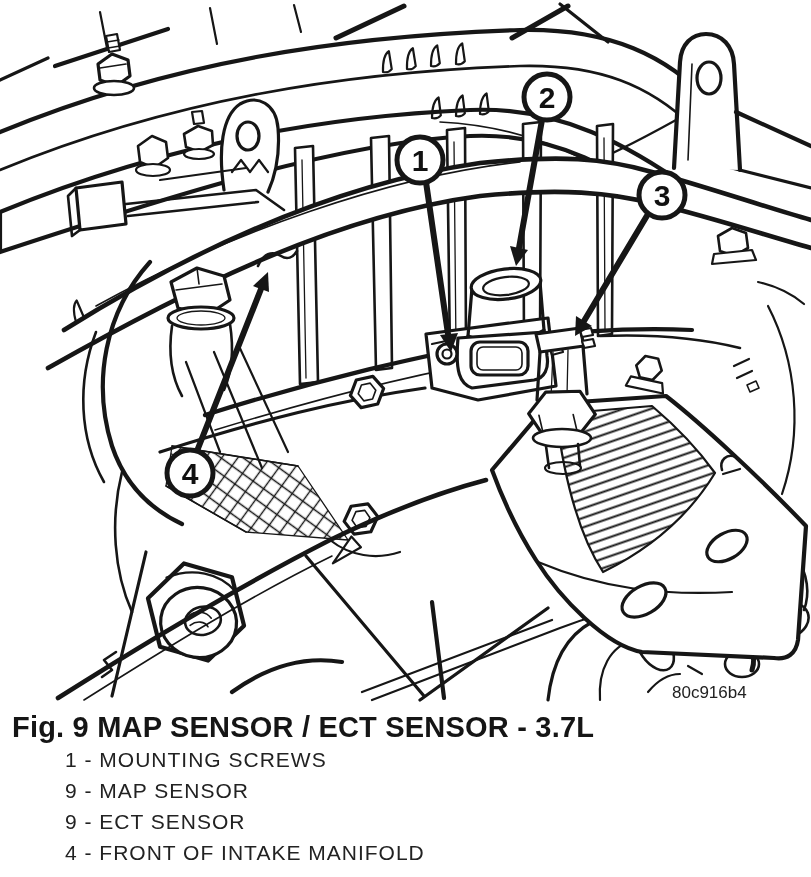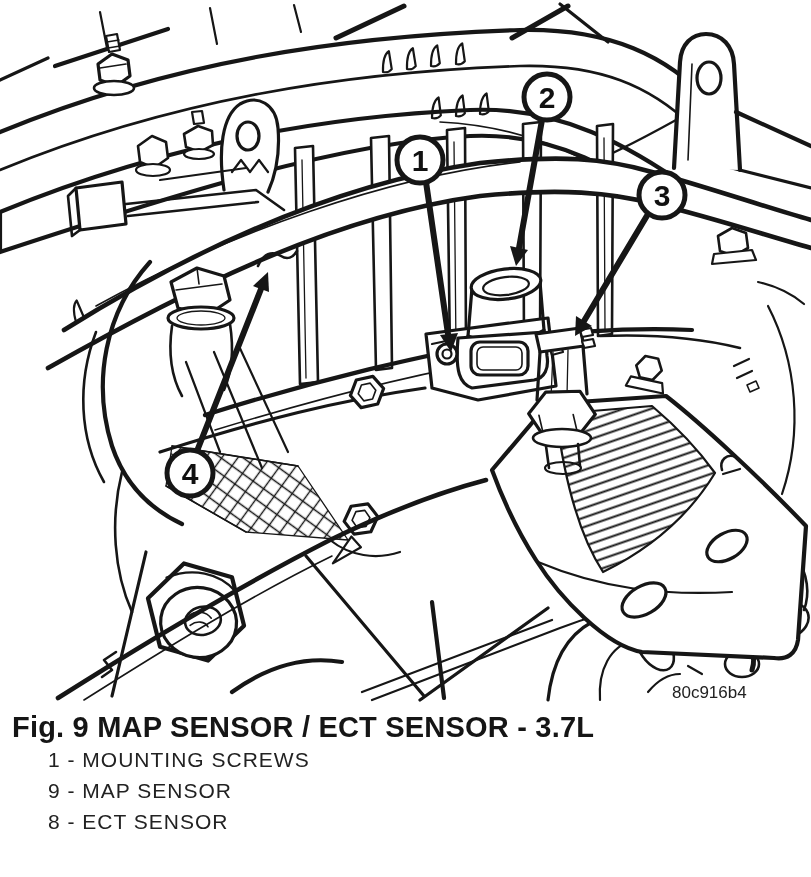--- a/index.html
+++ b/index.html
@@ -13,21 +13,21 @@
   .dk{fill:#161616;stroke:none;}
   .xh{fill:url(#xh);}
   .rb{fill:url(#rb);}
   .s1{stroke-width:1.3}.s15{stroke-width:1.6}.s2{stroke-width:2.2}
   .s25{stroke-width:2.6}.s3{stroke-width:3.2}.s4{stroke-width:4.2}
   .s45{stroke-width:4.6}.s5{stroke-width:5}.s6{stroke-width:6}
   .num{font:bold 30px "Liberation Sans",sans-serif;fill:#111;stroke:none;text-anchor:middle;}
   .code{font:17px "Liberation Sans",sans-serif;fill:#222;stroke:none;}
   .caption{position:absolute;top:711px;left:12px;width:811px;
            font-weight:bold;font-size:29px;letter-spacing:.2px;color:#151515;}
-  .legend{position:absolute;top:744px;left:48px;font-size:21px;line-height:31px;
+  .legend{position:absolute;top:744px;left:65px;font-size:21px;line-height:31px;
           letter-spacing:1px;color:#222;}
 </style>
 </head>
 <body>
 
 <div class="stage">
 
 <svg width="811" height="710" viewBox="0 0 811 710">
   <defs>
     <pattern id="xh" width="13" height="13" patternUnits="userSpaceOnUse" patternTransform="rotate(36)">
@@ -256,16 +256,17 @@
   </g>
 
   <text class="code" x="672" y="698">80c916b4</text>
 </svg>
 
 <div class="caption">Fig. 9 MAP SENSOR / ECT SENSOR - 3.7L</div>
 
 <div class="legend">
   <div>1 - MOUNTING SCREWS</div>
   <div>9 - MAP SENSOR</div>
-  <div>8 - ECT SENSOR</div>
+  <div>9 - ECT SENSOR</div>
+  <div>4 - FRONT OF INTAKE MANIFOLD</div>
 </div>
 
 </div>
 
 </body></html>

